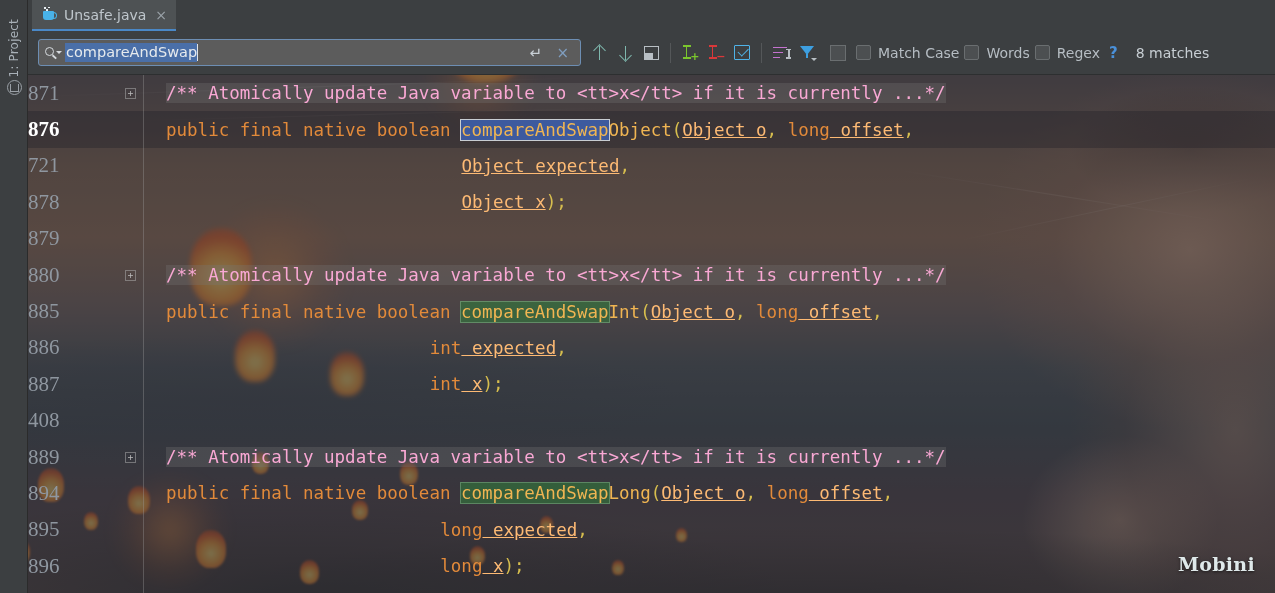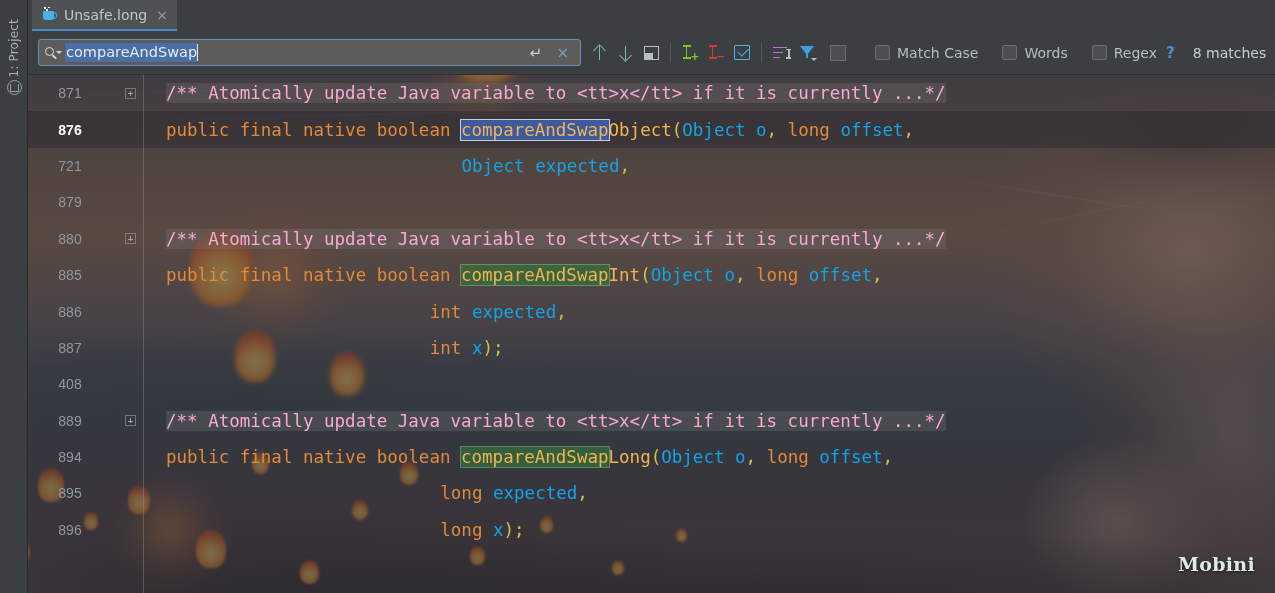--- a/index.html
+++ b/index.html
@@ -325,21 +325,21 @@
     border-right: 3px solid transparent;
     border-top: 3px solid #b8bfc4;
   }
   .grey-square {
     width: 16px; height: 16px;
     background: #4c4f51; border: 1px solid #6a6e70;
   }
 
   .opt {
     display: flex; align-items: center; gap: 7px;
-    margin-left: 24px; cursor: pointer; flex: none;
+    margin-left: 5px; cursor: pointer; flex: none;
   }
   .opt .cbox {
     width: 15px; height: 15px;
     background: #4c4f51; border: 1px solid #6a6e70;
     border-radius: 2px;
   }
   .opt .olabel {
     color: #b6bdc3; font-size: 14px; white-space: nowrap;
   }
 
@@ -364,24 +364,24 @@
     width: 1px; height: 518px;
     background: rgba(160,160,160,0.35);
     z-index: 3;
   }
   .row {
     position: relative;
     height: 36.4px;
     display: flex; align-items: center;
   }
   .row .lnum {
-    width: 88px; flex: none; text-align: center;
+    width: 88px; flex: none; text-align: left;
     padding-right: 4px;
-    font-family: Liberation Sans, sans-serif;
-    font-size: 14px;
+    font-family: Liberation Serif, serif;
+    font-size: 21px;
     color: #8f97a0;
   }
   .row.current .lnum { color: #ffffff; font-weight: bold; }
   .row .fold {
     width: 28px; flex: none;
     display: flex; align-items: center; justify-content: center;
     cursor: pointer;
   }
   .fold-box {
     width: 11px; height: 11px;
@@ -404,21 +404,21 @@
   }
   
   .row.current::before {
     content: "";
     position: absolute; left: 0; right: 0; top: 0; bottom: 0;
     background: rgba(28,30,38,0.34);
     z-index: -1;
   }
 
   .k { color: #e28a3a; }          
-  .t { color: #0ea5e9; }          
+  .t { color: #fdba74; text-decoration: underline; }          
   .p { color: #d7be4e; }          
   .c {                            
     color: #f9a8d4;
     background: rgba(118,118,118,0.30);
   }
   .m { color: #f0b552; }          
   .hit-cur {
     background: #3d5a9e;
     outline: 1px solid #c8cdd2;
     color: #f0b552;
@@ -480,21 +480,21 @@
     </div>
     <div id="structure-icon"></div>
   </div>
 
   <div id="tabbar">
     <div id="file-tab">
       <span class="java-icon">
         <span class="steam"></span>
           <span class="cup"></span>
       </span>
-      <span id="file-tab-label">Unsafe.long</span>
+      <span id="file-tab-label">Unsafe.java</span>
       <span id="tab-close">×</span>
     </div>
   </div>
 
   <div id="find-bar">
 
     <div id="search-field">
       <span id="search-icon">
         <span class="mag"></span>
           <span class="caret"></span>
@@ -594,20 +594,25 @@
           <div class="lnum">876</div>
           <div class="fold"></div>
           <div class="code"><span class="k">public final native boolean </span><span class="hit-cur">compareAndSwap</span><span class="m">Object</span><span class="p">(</span><span class="t">Object o</span><span class="p">,</span><span> </span><span class="k">long</span><span class="t"> offset</span><span class="p">,</span></div>
         </div>
         <div class="row">
           <div class="lnum">721</div>
           <div class="fold"></div>
           <div class="code" style="padding-left: 317.4px;"><span class="t">Object expected</span><span class="p">,</span></div>
         </div>
         <div class="row">
+          <div class="lnum">878</div>
+          <div class="fold"></div>
+          <div class="code" style="padding-left: 317.4px;"><span class="t">Object x</span><span class="p">);</span></div>
+        </div>
+        <div class="row">
           <div class="lnum">879</div>
           <div class="fold"></div>
           <div class="code"></div>
         </div>
         <div class="row">
           <div class="lnum">880</div>
           <div class="fold">
             <span class="fold-box"></span>
           </div>
           <div class="code"><span class="c">/** Atomically update Java variable to &lt;tt&gt;x&lt;/tt&gt; if it is currently ...*/</span></div>

